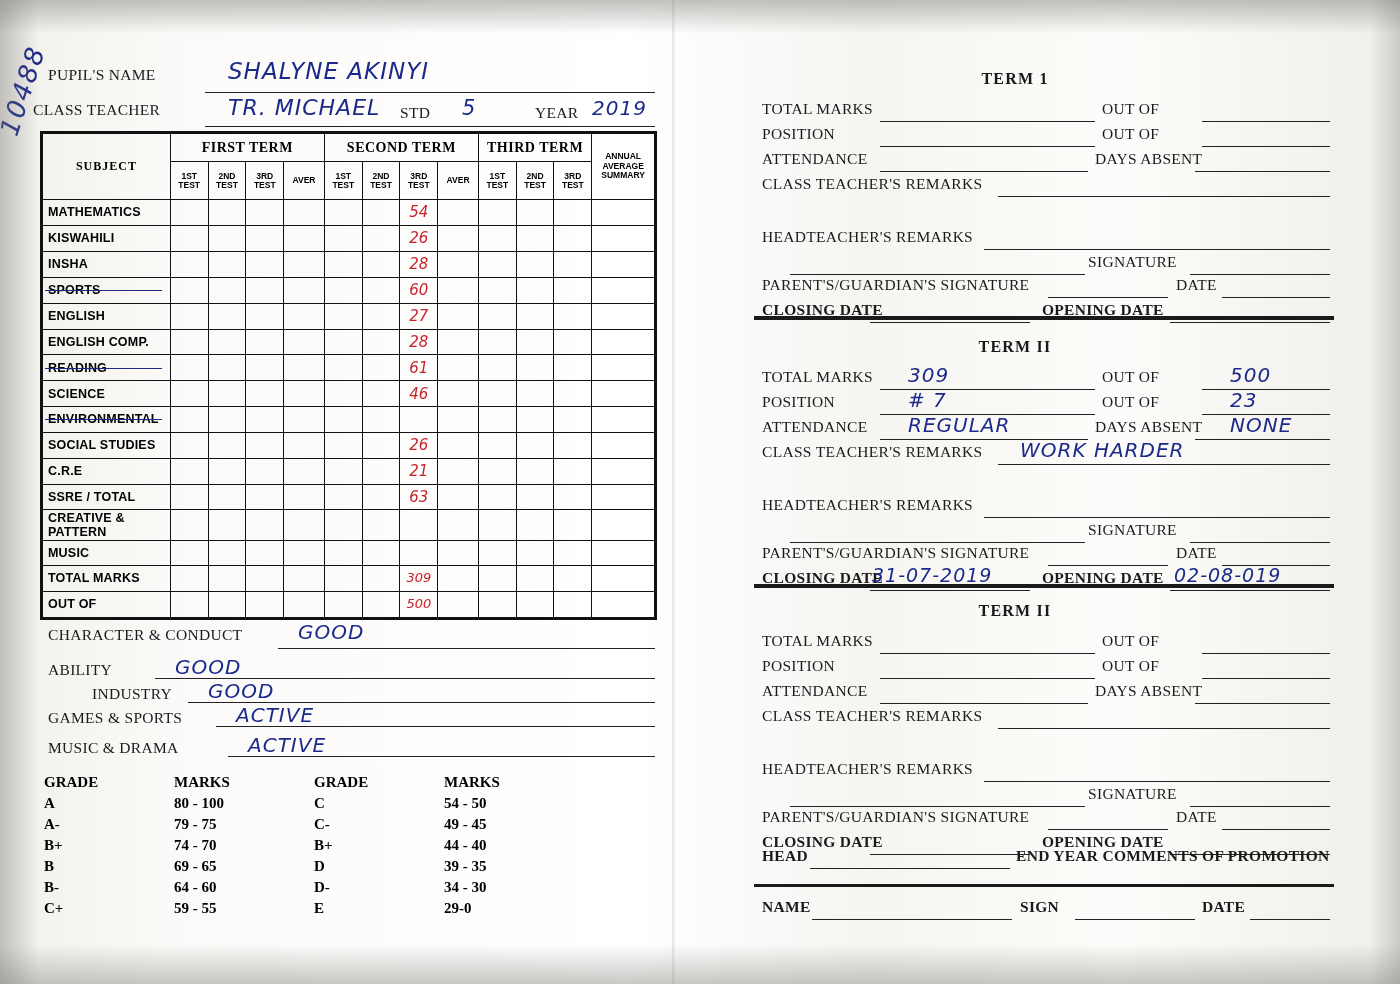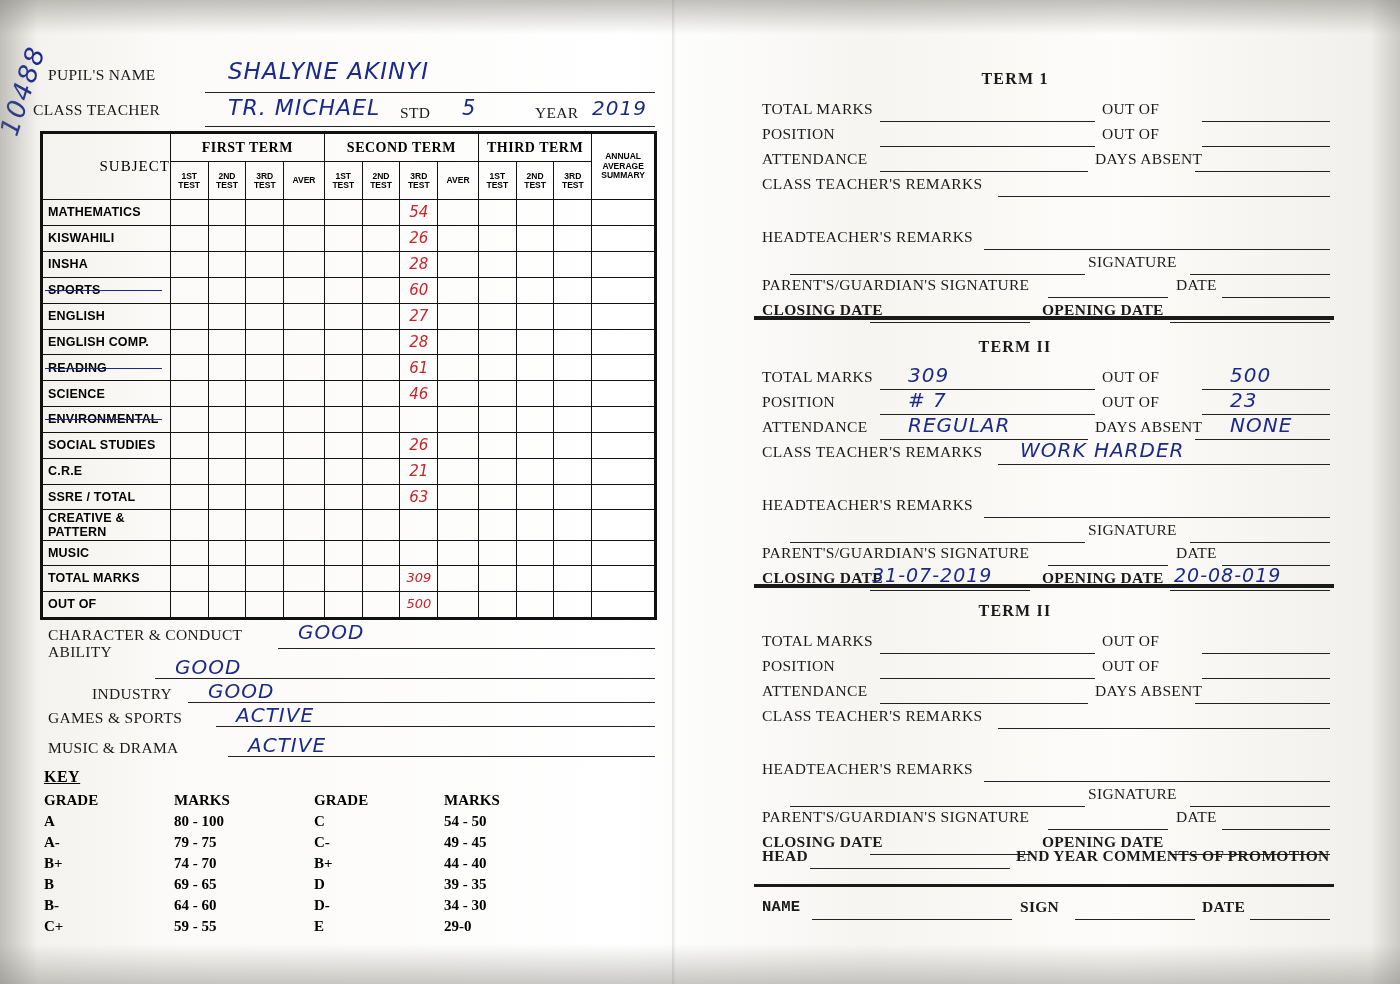--- a/index.html
+++ b/index.html
@@ -55,21 +55,21 @@
     box-sizing:border-box;
   }
   #marks table{border-collapse:collapse;width:100%;height:100%;font-family:"Liberation Sans",sans-serif;}
   #marks td,#marks th{border:1px solid #111;padding:0;}
   #marks .subj{
     text-align:left;padding-left:5px;font-size:12.5px;font-weight:600;letter-spacing:.2px;
     width:122px;
   }
   #marks .hdr-term{text-align:center;font-size:14px;font-weight:700;font-family:"Liberation Serif",serif;letter-spacing:.5px;}
   #marks .hdr-sub{font-size:8.5px;font-weight:700;line-height:1.05;}
-  #marks .hdr-subject{text-align:right;font-size:15px;font-weight:400;font-family:"Liberation Serif",serif;letter-spacing:1px;}
+  #marks .hdr-subject{text-align:center;font-size:12px;font-weight:700;font-family:"Liberation Serif",serif;letter-spacing:1px;}
   #marks .hdr-annual{text-align:center;font-size:8.5px;font-weight:700;line-height:1.1;}
   #marks td.cell{width:37px;}
   #marks td.aver{width:40px;}
   #marks td.annual{width:62px;}
   #marks tr.datarow{height:24.6px;}
   .strike{position:relative;}
   .strike:after{content:"";position:absolute;left:2px;right:8px;top:50%;height:1px;background:#1b2a8a;}
   .mark{
     font-family:"DejaVu Sans",sans-serif;color:#c9232a;font-size:15px;font-style:italic;
     display:block;text-align:center;line-height:24px;
@@ -414,36 +414,35 @@
               <td class="annual"></td>
             </tr>
           </tbody>
       </table>
     </div>
 
     <div id="conduct">
         <div class="frow print" style="position: absolute; left: 48px; top: 626px;">CHARACTER &amp; CONDUCT</div>
         <div class="uline" style="left: 278px; top: 648px; width: 377px;"></div>
         <div class="hand" style="position: absolute; left: 298px; top: 620px; font-size: 20px;">GOOD</div>
-        <div class="frow print" style="position: absolute; left: 48px; top: 643px;">ABILITY</div>
+        <div class="frow print" style="position: absolute; left: 48px; top: 661px;">ABILITY</div>
         <div class="uline" style="left: 155px; top: 678px; width: 500px;"></div>
         <div class="hand" style="position: absolute; left: 175px; top: 655px; font-size: 20px;">GOOD</div>
         <div class="frow print" style="position: absolute; left: 48px; top: 685px; margin-left: 44px;">INDUSTRY</div>
         <div class="uline" style="left: 188px; top: 702px; width: 467px;"></div>
         <div class="hand" style="position: absolute; left: 208px; top: 679px; font-size: 20px;">GOOD</div>
         <div class="frow print" style="position: absolute; left: 48px; top: 709px;">GAMES &amp; SPORTS</div>
         <div class="uline" style="left: 216px; top: 726px; width: 439px;"></div>
         <div class="hand" style="position: absolute; left: 236px; top: 703px; font-size: 20px;">ACTIVE</div>
         <div class="frow print" style="position: absolute; left: 48px; top: 739px;">MUSIC &amp; DRAMA</div>
         <div class="uline" style="left: 228px; top: 756px; width: 427px;"></div>
         <div class="hand" style="position: absolute; left: 248px; top: 733px; font-size: 20px;">ACTIVE</div>
       </div>
 
     <div id="key">
-      <div class="kt">KEY</div>
       <table style="margin-top:4px;">
         <thead>
           <tr>
             <td class="kcol1">GRADE</td>
             <td class="kcol2">MARKS</td>
             <td class="kcol3">GRADE</td>
             <td class="kcol4">MARKS</td>
           </tr>
         </thead>
         <tbody id="key-body">
@@ -548,21 +547,21 @@
         <div class="uline" style="left: 500px; top: 542px; width: 140px;"></div>
         <div class="frow print" style="position: absolute; left: 72px; top: 544px;">PARENT'S/GUARDIAN'S SIGNATURE</div>
         <div class="uline" style="left: 358px; top: 565px; width: 120px;"></div>
         <div class="frow print" style="position: absolute; left: 486px; top: 544px;">DATE</div>
         <div class="uline" style="left: 532px; top: 565px; width: 108px;"></div>
         <div class="frow print" style="position: absolute; left: 72px; top: 569px; font-weight: 600;">CLOSING DATE</div>
         <div class="uline" style="left: 180px; top: 590px; width: 160px;"></div>
         <div class="frow print" style="position: absolute; left: 352px; top: 569px; font-weight: 600;">OPENING DATE</div>
         <div class="uline" style="left: 480px; top: 590px; width: 160px;"></div>
         <div class="hand" style="position: absolute; left: 182px; top: 564px; font-size: 19px;">31-07-2019</div>
-        <div class="hand" style="position: absolute; left: 484px; top: 564px; font-size: 19px;">20-08-019</div>
+        <div class="hand" style="position: absolute; left: 484px; top: 564px; font-size: 19px;">02-08-019</div>
         <div class="thickline" style="left: 64px; top: 584px; width: 580px;"></div>
         <div class="term-title print" style="position: absolute; left: 0px; top: 602px; width: 650px;">TERM II</div>
         <div class="frow print" style="position: absolute; left: 72px; top: 632px;">TOTAL MARKS</div>
         <div class="uline" style="left: 190px; top: 653px; width: 215px;"></div>
         <div class="frow print" style="position: absolute; left: 412px; top: 632px;">OUT OF</div>
         <div class="uline" style="left: 512px; top: 653px; width: 128px;"></div>
         <div class="frow print" style="position: absolute; left: 72px; top: 657px;">POSITION</div>
         <div class="uline" style="left: 190px; top: 678px; width: 215px;"></div>
         <div class="frow print" style="position: absolute; left: 412px; top: 657px;">OUT OF</div>
         <div class="uline" style="left: 512px; top: 678px; width: 128px;"></div>
@@ -582,21 +581,21 @@
         <div class="frow print" style="position: absolute; left: 486px; top: 808px;">DATE</div>
         <div class="uline" style="left: 532px; top: 829px; width: 108px;"></div>
         <div class="frow print" style="position: absolute; left: 72px; top: 833px; font-weight: 600;">CLOSING DATE</div>
         <div class="uline" style="left: 180px; top: 854px; width: 160px;"></div>
         <div class="frow print" style="position: absolute; left: 352px; top: 833px; font-weight: 600;">OPENING DATE</div>
         <div class="uline" style="left: 480px; top: 854px; width: 160px;"></div>
         <div class="frow print" style="position: absolute; left: 72px; top: 847px; font-weight: 700;">HEAD</div>
         <div class="uline" style="left: 120px; top: 868px; width: 200px;"></div>
         <div class="frow print" style="position: absolute; left: 326px; top: 847px; font-weight: 700;">END YEAR COMMENTS OF PROMOTION</div>
         <div class="thickline" style="left: 64px; top: 884px; width: 580px; height: 3px;"></div>
-        <div class="frow print" style="position: absolute; left: 72px; top: 898px; font-weight: 700; font-family: Liberation Mono, monospace;">NAME</div>
+        <div class="frow print" style="position: absolute; left: 72px; top: 898px; font-weight: 700;">NAME</div>
         <div class="uline" style="left: 122px; top: 919px; width: 200px;"></div>
         <div class="frow print" style="position: absolute; left: 330px; top: 898px; font-weight: 700;">SIGN</div>
         <div class="uline" style="left: 385px; top: 919px; width: 120px;"></div>
         <div class="frow print" style="position: absolute; left: 512px; top: 898px; font-weight: 700;">DATE</div>
         <div class="uline" style="left: 560px; top: 919px; width: 80px;"></div>
       </div>
 
   </div>
 
   <div class="shadow-top"></div>

